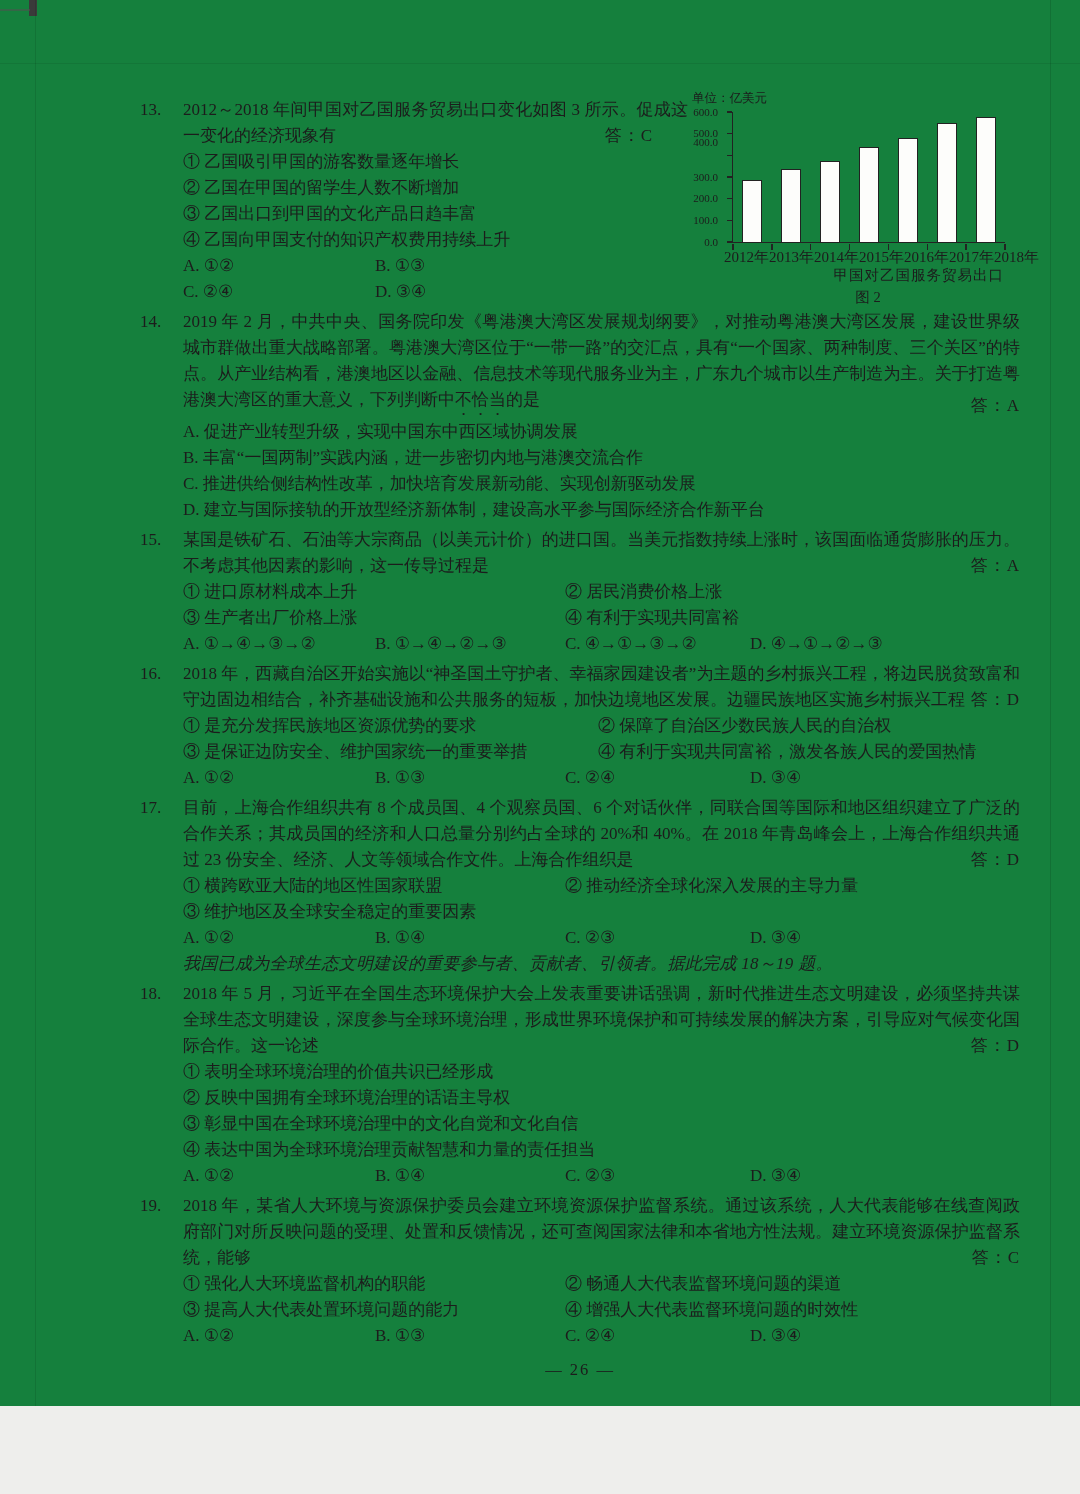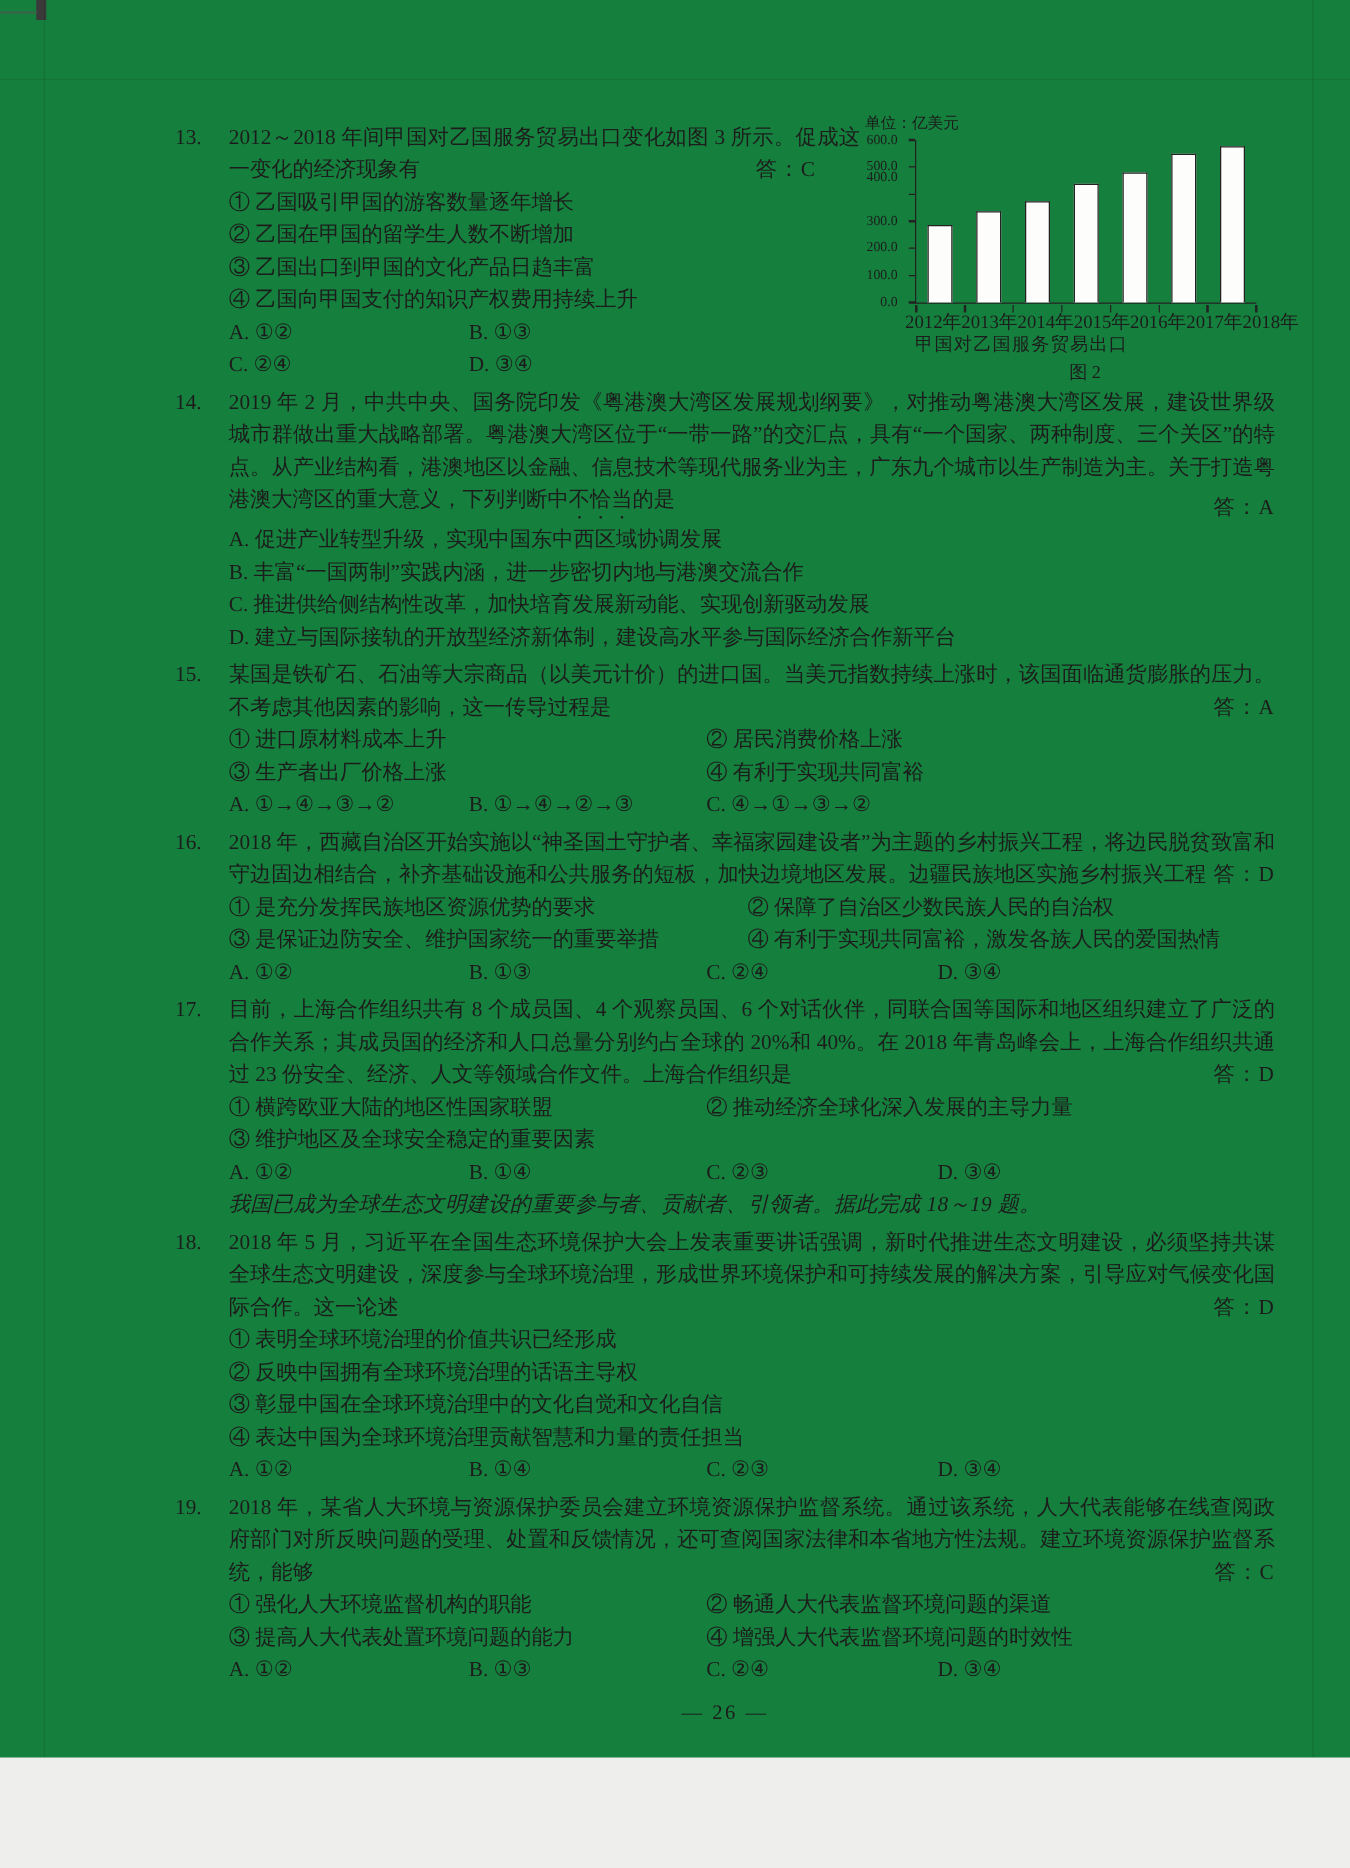--- a/index.html
+++ b/index.html
@@ -43,21 +43,21 @@
   .chart { position:absolute; left:686px; top:90px; width:332px; height:218px; font-family:"Liberation Serif","DejaVu Serif",serif; }
   .chart .unit { position:absolute; left:6px; top:0; font-size:12.5px; }
   .plot { position:absolute; left:46px; top:22px; width:272px; height:130px;
           border-left:1.5px solid #222; border-bottom:1.5px solid #222; }
   .bar { position:absolute; bottom:0; width:20px; background:#fdfdfb; border:1.5px solid #222; border-bottom:none; box-sizing:border-box; }
   .y-col { position:absolute; left:0; top:22px; width:40px; height:130px; }
   .ytick { position:absolute; right:0; font-size:11px; line-height:11px; }
   .ytickmark { position:absolute; width:5px; height:1.5px; background:#222; }
   .xtick { position:absolute; width:1.5px; height:6px; background:#222; bottom:-7.5px; }
   .x-labels { position:absolute; left:38px; top:158px; width:292px; display:flex; justify-content:space-between; font-size:15px; white-space:nowrap; }
-  .chart-title { position:absolute; left:46px; top:176px; width:272px; text-align:left; font-size:14.5px; letter-spacing:1px; }
+  .chart-title { position:absolute; left:46px; top:176px; width:272px; text-align:right; font-size:14.5px; letter-spacing:1px; }
   .figure-label { position:absolute; left:46px; top:198px; width:272px; text-align:center; font-size:14.5px; }
 
   .footer { text-align:center; margin-top:8px; font-size:16.5px; letter-spacing:2px; }
 </style>
 </head>
 <body>
 
 <div class="page">
 
   <div class="corner-mark"></div>
@@ -151,20 +151,21 @@
         <div class="items-cols2" style="grid-template-columns: 382px auto;">
           <div class="item">① 进口原材料成本上升</div>
           <div class="item">② 居民消费价格上涨</div>
           <div class="item">③ 生产者出厂价格上涨</div>
           <div class="item">④ 有利于实现共同富裕</div>
         </div>
         <div class="choices-row">
           <div class="choice">A. ①→④→③→②</div>
           <div class="choice">B. ①→④→②→③</div>
           <div class="choice">C. ④→①→③→②</div>
+          <div class="choice">D. ④→①→②→③</div>
         </div>
       </div>
       <div class="question">
         <span class="q-num">16.</span>
         <p class="q-stem">2018 年，西藏自治区开始实施以“神圣国土守护者、幸福家园建设者”为主题的乡村振兴工程，将边民脱贫致富和守边固边相结合，补齐基础设施和公共服务的短板，加快边境地区发展。边疆民族地区实施乡村振兴工程</p>
         <div class="q-answer">答：D</div>
         <div class="items-cols2" style="grid-template-columns: 415px auto;">
           <div class="item">① 是充分发挥民族地区资源优势的要求</div>
           <div class="item">② 保障了自治区少数民族人民的自治权</div>
           <div class="item">③ 是保证边防安全、维护国家统一的重要举措</div>

